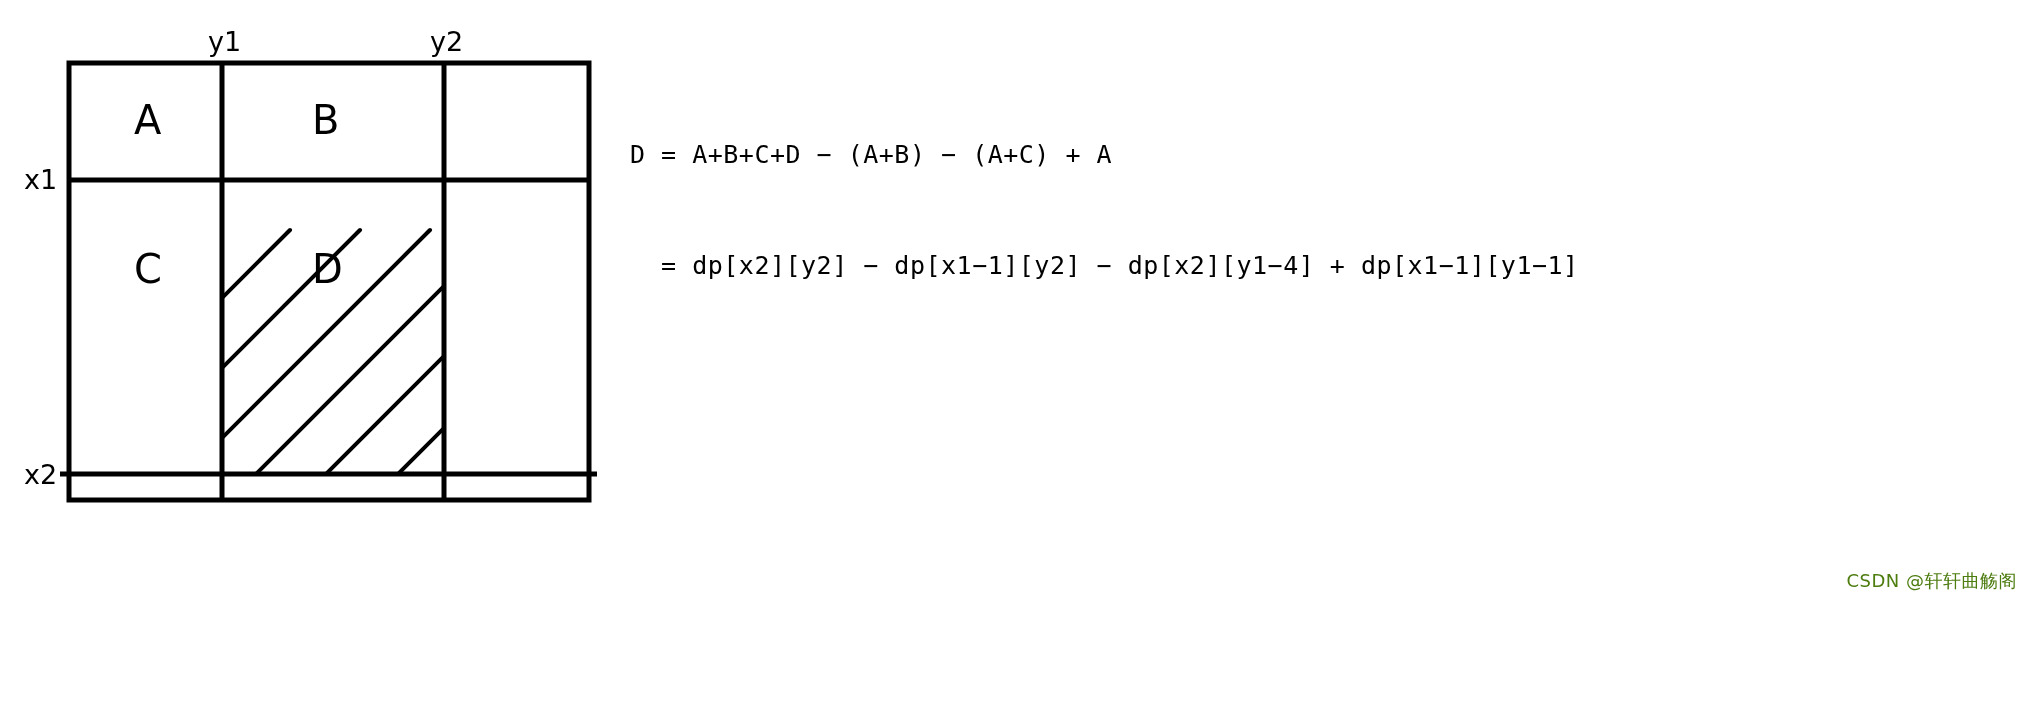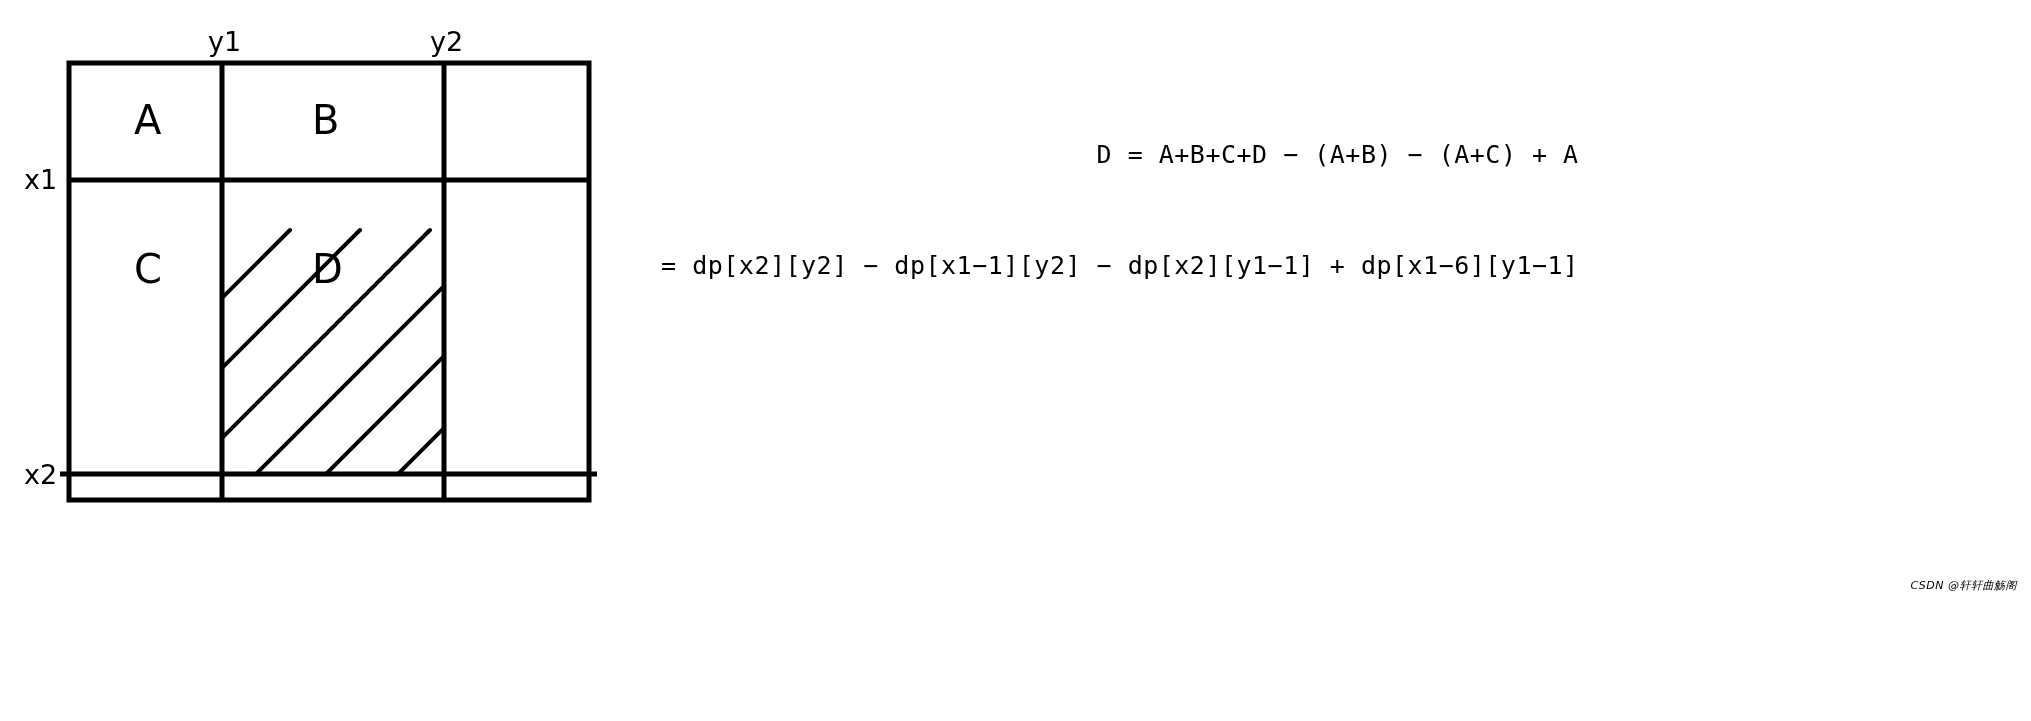--- a/index.html
+++ b/index.html
@@ -64,35 +64,33 @@
   #formula {
     position: absolute;
     left: 630px;
     top: 62px;
     font-family: "DejaVu Sans Mono", monospace;
     font-size: 25px;
     line-height: 37px;
     color: #000000;
     white-space: pre;
     letter-spacing: 0.5px;
-    text-align: right;
   }
   .formula-line { white-space: pre; }
 
   
   #watermark {
     position: absolute;
     right: 14px;
     bottom: 10px;
     font-family: "DejaVu Sans", sans-serif;
-    font-size: 11px;
-    color: #000000;
+    font-size: 18px;
+    color: #4d7c0f;
     white-space: nowrap;
     letter-spacing: 0.5px;
-    font-style: italic;
   }
 </style>
 </head>
 <body>
 
 <div id="canvas">
 
   <div id="diagram">
 
     <svg width="640" height="560" viewBox="0 0 640 560">
@@ -129,18 +127,18 @@
     <div class="axis-label" id="label-x2">x2</div>
 
     <div class="cell-label" id="label-A">A</div>
     <div class="cell-label" id="label-B">B</div>
     <div class="cell-label" id="label-C">C</div>
     <div class="cell-label" id="label-D">D</div>
   </div>
 
   <div id="formula">
     <div class="formula-line">D = A+B+C+D − (A+B) − (A+C) + A</div>
-    <div class="formula-line">  = dp[x2][y2] − dp[x1−1][y2] − dp[x2][y1−1] + dp[x1−6][y1−1]</div>
+    <div class="formula-line">  = dp[x2][y2] − dp[x1−1][y2] − dp[x2][y1−4] + dp[x1−1][y1−1]</div>
   </div>
 
   <div id="watermark">CSDN @轩轩曲觞阁</div>
 
 </div>
 
 </body></html>

